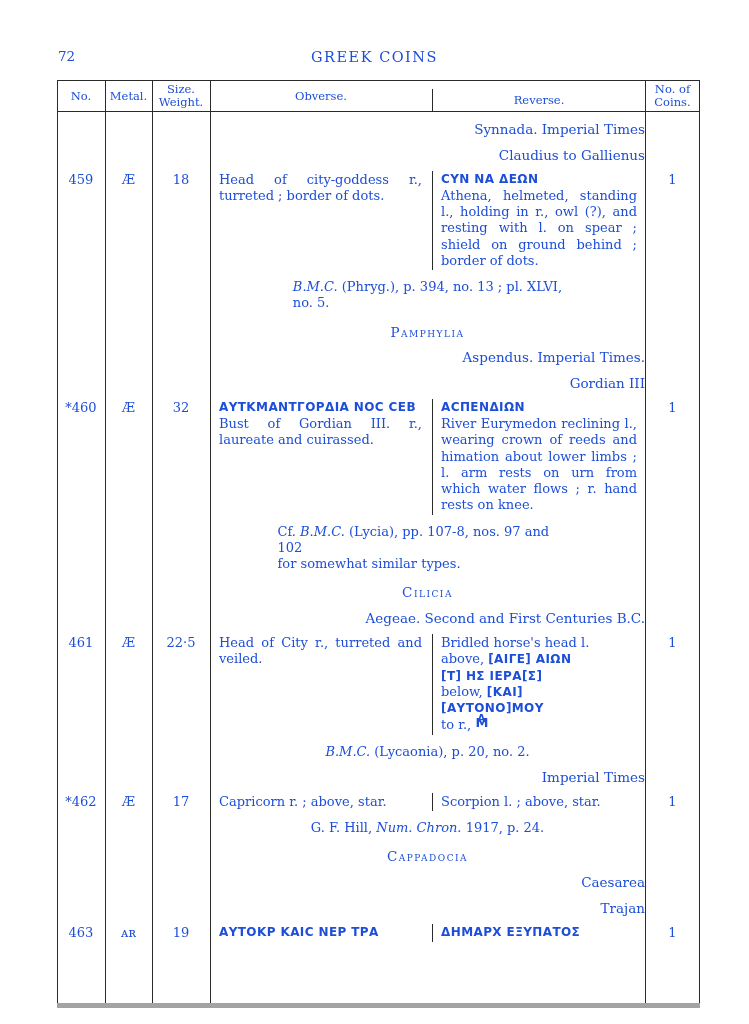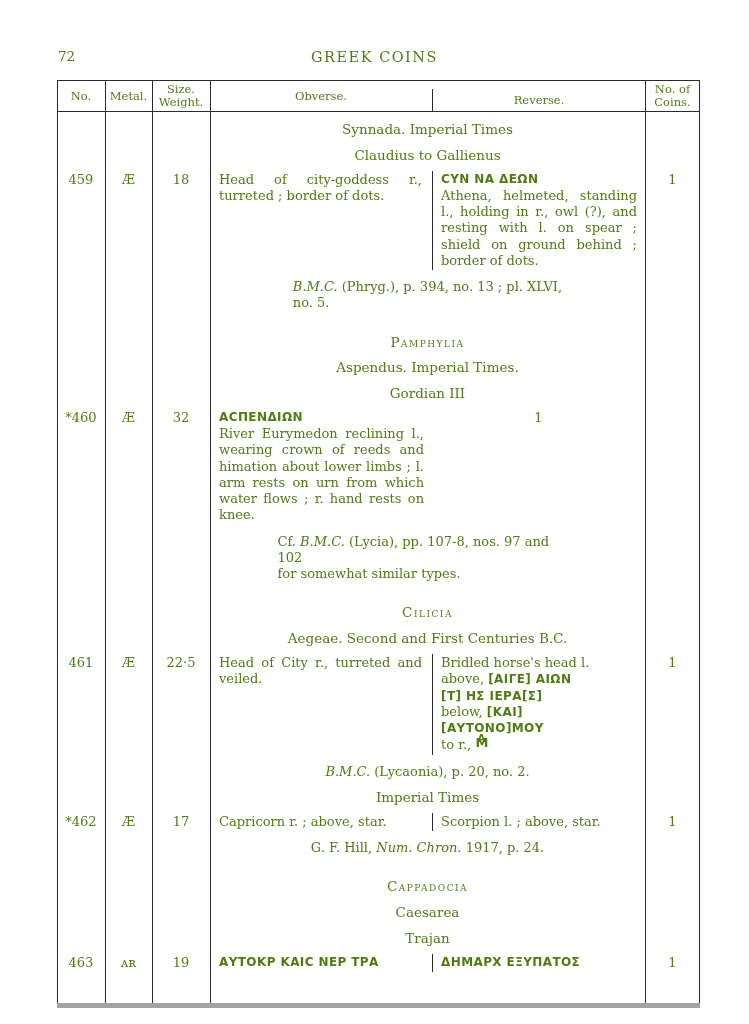--- a/index.html
+++ b/index.html
@@ -1,33 +1,33 @@
 <!DOCTYPE html>
 <html><head>
 <meta charset="utf-8">
 <style>
   html,body{margin:0;padding:0;background:#e9e9e9;}
-  .page{position:relative;width:749px;height:1024px;background:#ffffff;color:#4d7c0f;
+  .page{position:relative;width:749px;height:1024px;background:#ffffff;color:#1d4ed8;
         font-family:"DejaVu Serif","Liberation Serif",serif;font-size:13px;line-height:1.25;
         margin:0 auto;overflow:hidden;}
   .pageno{position:absolute;left:58px;top:48px;font-size:13.5px;}
   .head-title{position:absolute;left:0;right:0;top:48px;text-align:center;
         font-size:14.5px;letter-spacing:1.5px;}
   .table{position:absolute;left:57px;top:80px;width:643px;height:922px;
         border-top:1px solid #2a2a2a;border-bottom:5px solid #a3a3a3;overflow:hidden;}
   .vrule{position:absolute;top:0;bottom:0;width:1px;background:#2a2a2a;}
   .thead{display:grid;grid-template-columns:48px 47px 58px 222px 213px 55px;
         border-bottom:1px solid #2a2a2a;min-height:30px;align-items:center;
         text-align:center;font-size:11.5px;}
   .thead .two span{display:block;line-height:1.15;}
   .thead .divider{border-left:1px solid #2a2a2a;align-self:stretch;display:flex;
         align-items:center;justify-content:center;margin-top:8px;}
   .mid{margin-left:153px;width:435px;text-align:center;}
-  .heading{margin-top:9px;font-size:13.5px;}
-  .region{margin-top:22px;font-variant:small-caps;letter-spacing:1.5px;font-size:13.5px;}
+  .heading{margin-top:9px;font-size:13.5px;text-align:right;}
+  .region{margin-top:12px;font-variant:small-caps;letter-spacing:1.5px;font-size:13.5px;}
   .row{display:grid;grid-template-columns:48px 47px 58px 222px 213px 55px;margin-top:7px;}
   .c{padding-top:1px;}
   .c.cnum,.c.cmetal,.c.csize,.c.ccoins{text-align:center;}
   .c.csize span{display:block;line-height:1.2;}
   .c.cobv{padding:1px 10px 1px 9px;text-align:justify;}
   .c.crev{border-left:1px solid #2a2a2a;padding:1px 8px 1px 8px;text-align:justify;}
   .legend{font-family:"DejaVu Sans","Liberation Sans",sans-serif;font-weight:700;
         font-size:12px;letter-spacing:0.4px;display:block;margin-bottom:1px;text-align:left;}
   .legend.inline{display:inline;margin:0;}
   .revlines{text-align:left;}
@@ -94,20 +94,24 @@
     </div>
 
     <div class="mid region">Pamphylia</div>
     <div class="mid heading">Aspendus.  Imperial Times.</div>
     <div class="mid heading">Gordian III</div>
 
     <div class="row">
       <div class="c cnum">*460</div>
       <div class="c cmetal">Æ</div>
       <div class="c csize">32</div>
+      <div class="c cobv">
+        <span class="legend">ΑΥΤΚΜΑΝΤΓΟΡΔΙΑ ΝΟϹ ϹΕΒ</span>
+        <span>Bust of Gordian III. r., laureate and cuirassed.</span>
+      </div>
       <div class="c crev">
         <span class="legend">ΑϹΠΕΝΔΙΩΝ</span>
         <span>River Eurymedon reclining l., wearing crown of reeds and himation about lower limbs ; l. arm rests on urn from which water flows ; r. hand rests on knee.</span>
       </div>
       <div class="c ccoins">1</div>
     </div>
 
     <div class="citation wide">
       <div class="inner">
         <span>Cf. </span><span class="it">B.M.C.</span><span> (Lycia), pp. 107-8, nos. 97 and 102</span>

